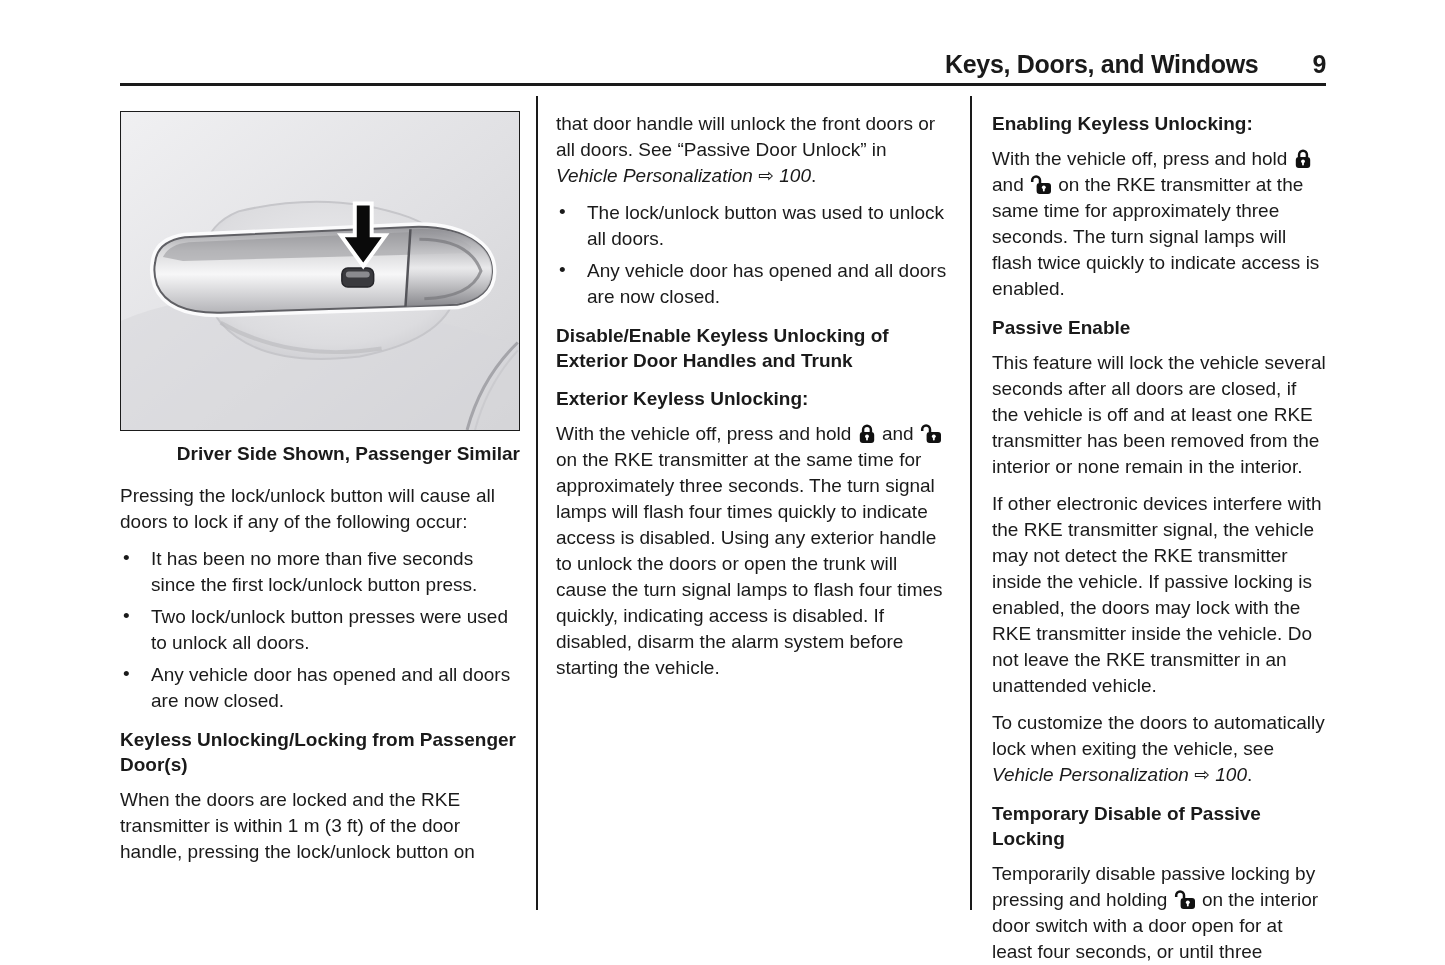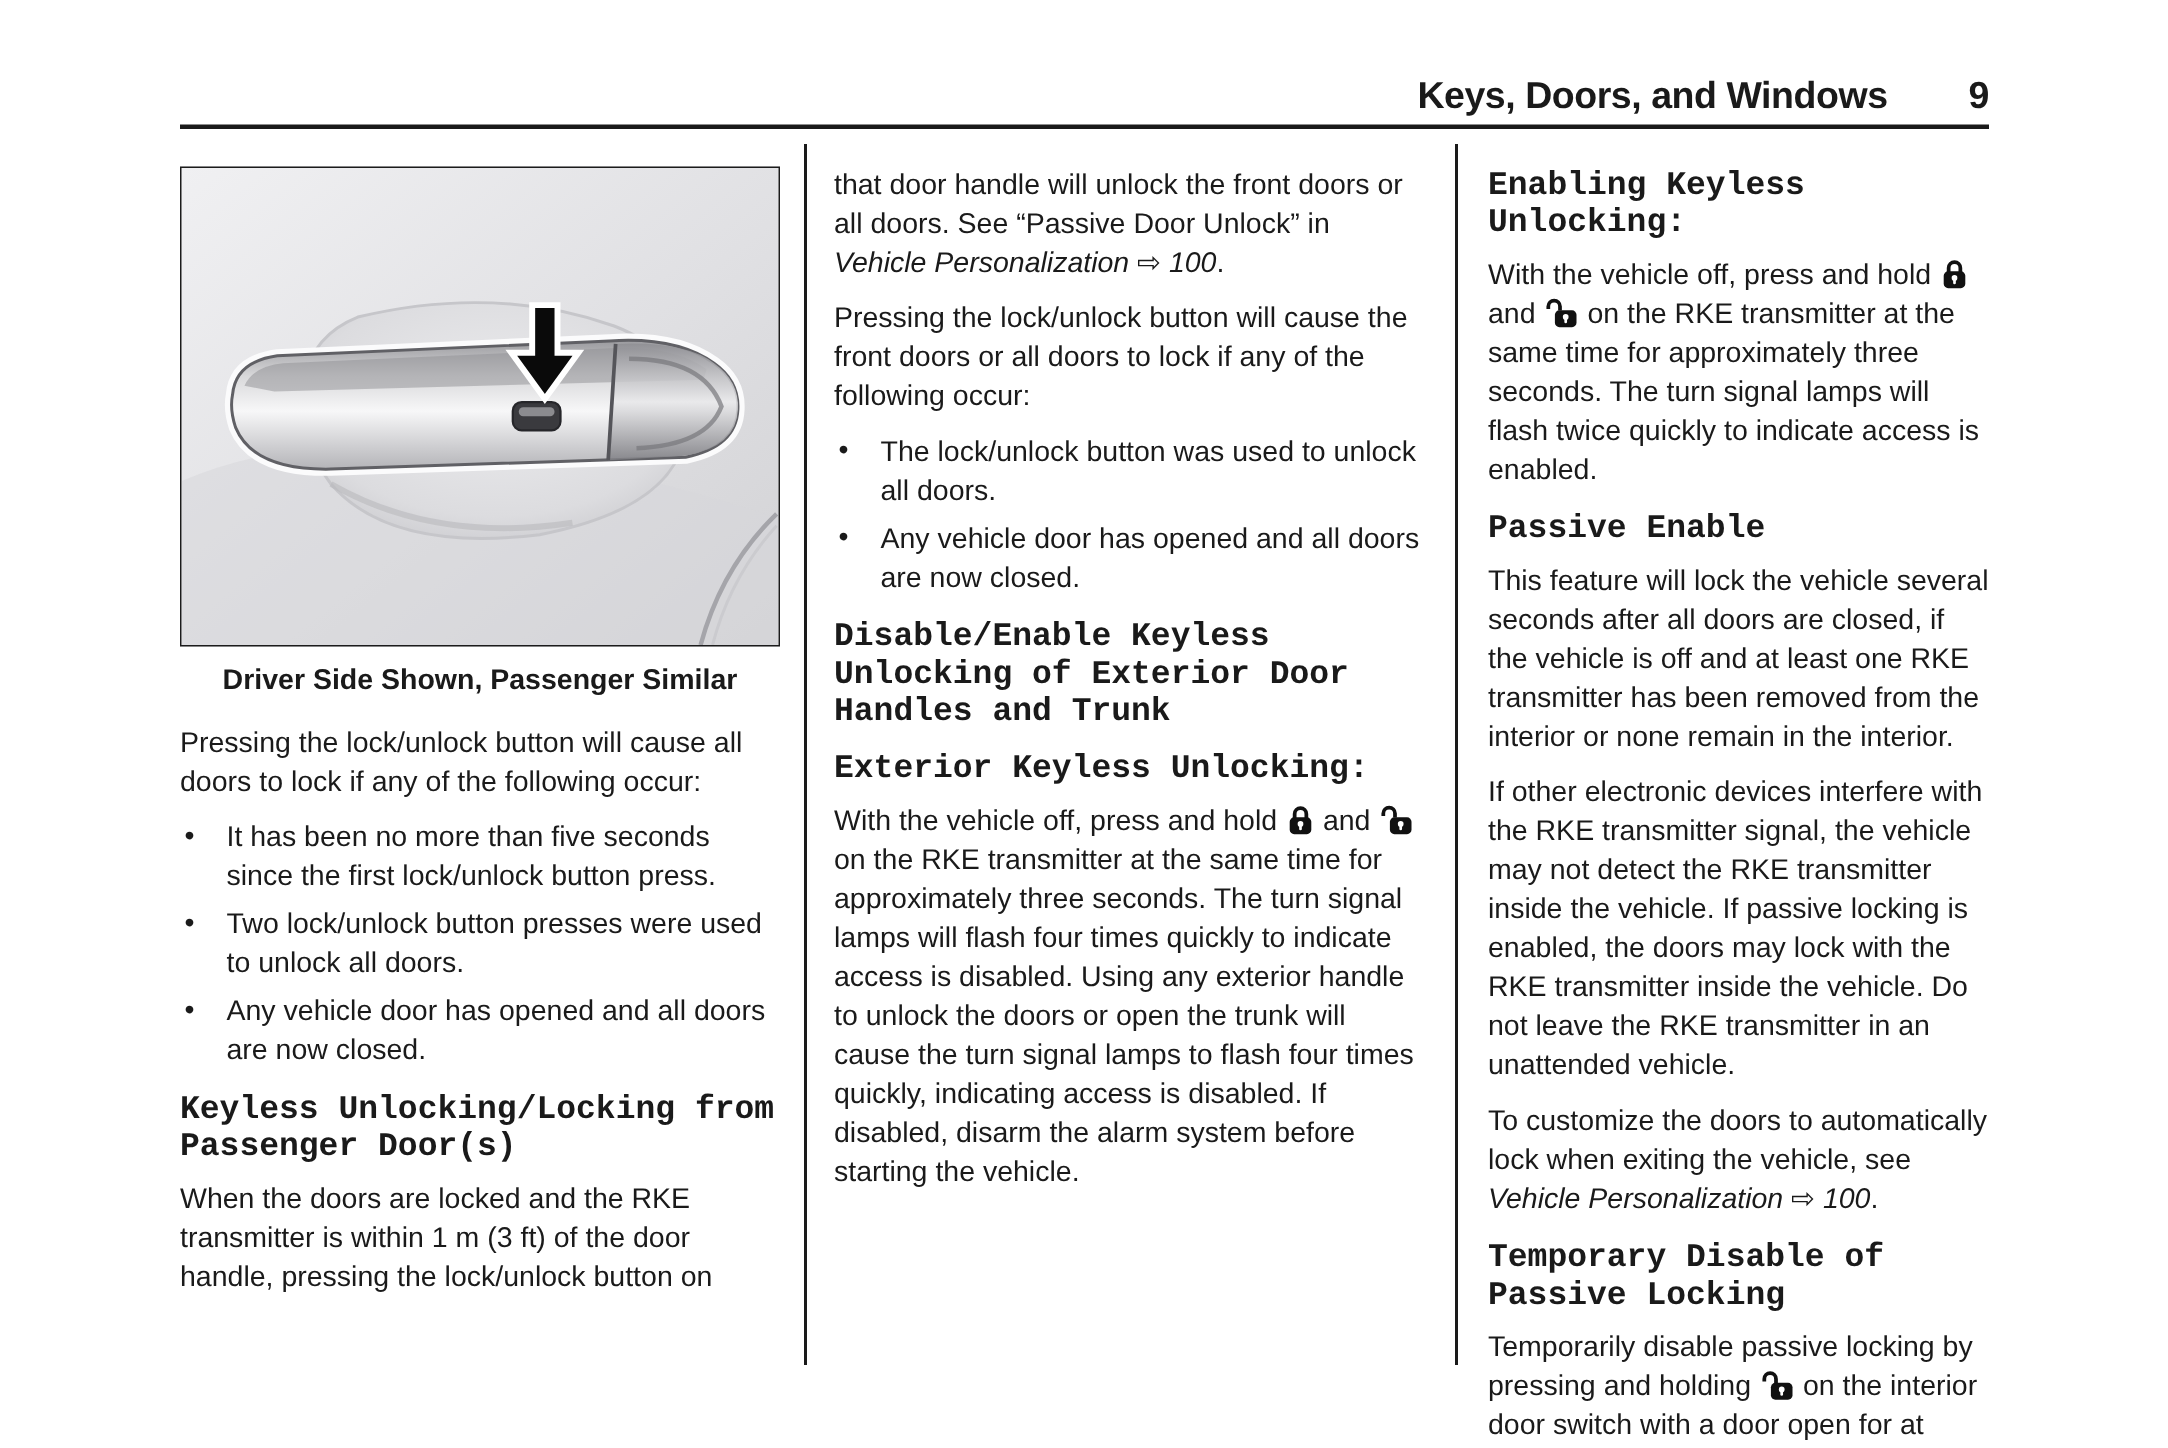--- a/index.html
+++ b/index.html
@@ -23,30 +23,30 @@
   .rule { height:3px; background:#1a1a1a; margin-top:4px; }
   main { display:flex; margin-top:10px; height:814px; }
   .vdiv { width:2px; background:#1a1a1a; flex:0 0 auto; }
   .d1 { margin:0 18px 0 16px; }
   .d2 { margin:0 20px; }
   .col { font-size:19px; line-height:26px; }
   .col1 { width:400px; flex:0 0 auto; }
   .col2 { width:394px; flex:0 0 auto; }
   .col3 { flex:1 1 auto; }
   .col p { margin:0 0 11px; }
-  .col h3 { font-size:22px; line-height:25px; margin:13px 0 10px;font-family:Liberation Mono, monospace; }
+  .col h3 { font-size:19px; line-height:25px; margin:13px 0 10px; }
   .col > :first-child { margin-top:15px; }
   .figure {
     box-sizing:border-box;
     width:400px; height:320px;
     border:1px solid #1b1b1b;
     background:#e3e3e5;
   }
   .figure svg { display:block; width:100%; height:100%; }
-  .caption { font-weight:bold; text-align:center; font-size:19px; line-height:25px; margin:10px 0 17px; }
+  .caption { font-weight:bold; text-align:right; font-size:19px; line-height:25px; margin:10px 0 17px; }
   ul.bullets { list-style:none; margin:0 0 11px; padding:0; }
   ul.bullets li { position:relative; padding-left:31px; margin-bottom:6px; }
   ul.bullets .marker { position:absolute; left:3px; top:-1px; }
   em.xref { font-style:italic; }
   .padlock { vertical-align:-4px; }
 </style>
 </head>
 <body>
 
 <div class="page">
@@ -134,21 +134,20 @@
 
       <h3>Keyless Unlocking/Locking from Passenger Door(s)</h3>
       <p>When the doors are locked and the RKE transmitter is within 1 m (3 ft) of the door handle, pressing the lock/unlock button on</p>
     </section>
 
     <div class="vdiv d1"></div>
 
     <section class="col col2">
       <p><span>that door handle will unlock the front doors or all doors. See “Passive Door Unlock” in </span><em class="xref">Vehicle Personalization ⇨ 100</em><span>.</span></p>
 
-      <p>Pressing the lock/unlock button will cause the front doors or all doors to lock if any of the following occur:</p>
 
       <ul class="bullets">
         <li>
           <span class="marker">•</span>
           <span>The lock/unlock button was used to unlock all doors.</span>
         </li>
         <li>
           <span class="marker">•</span>
           <span>Any vehicle door has opened and all doors are now closed.</span>
         </li>

